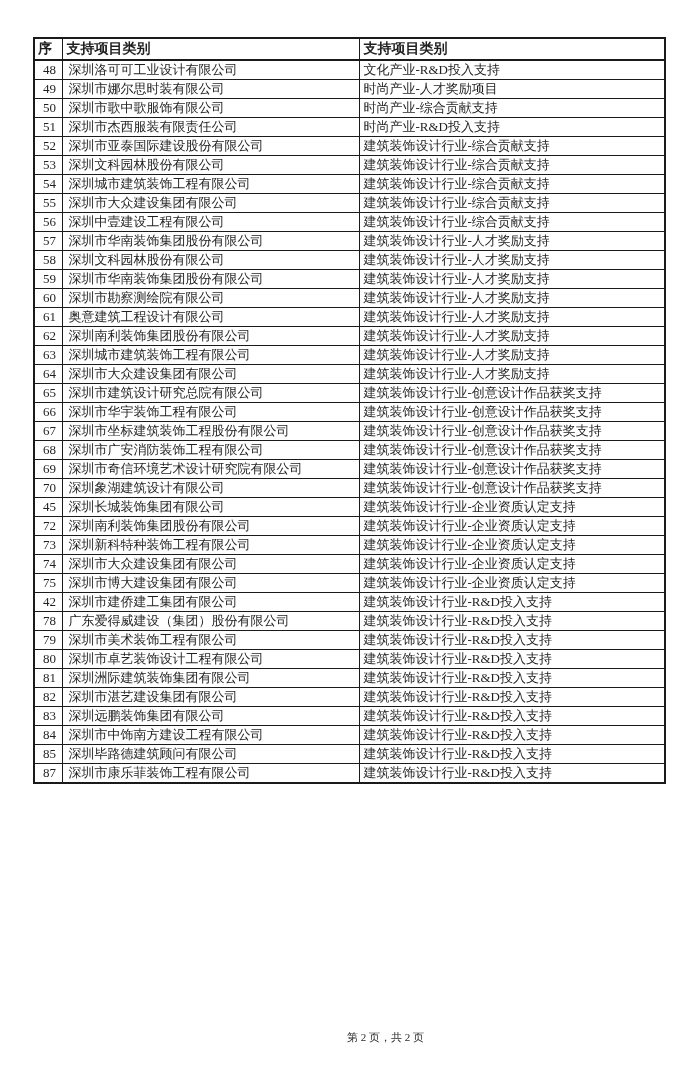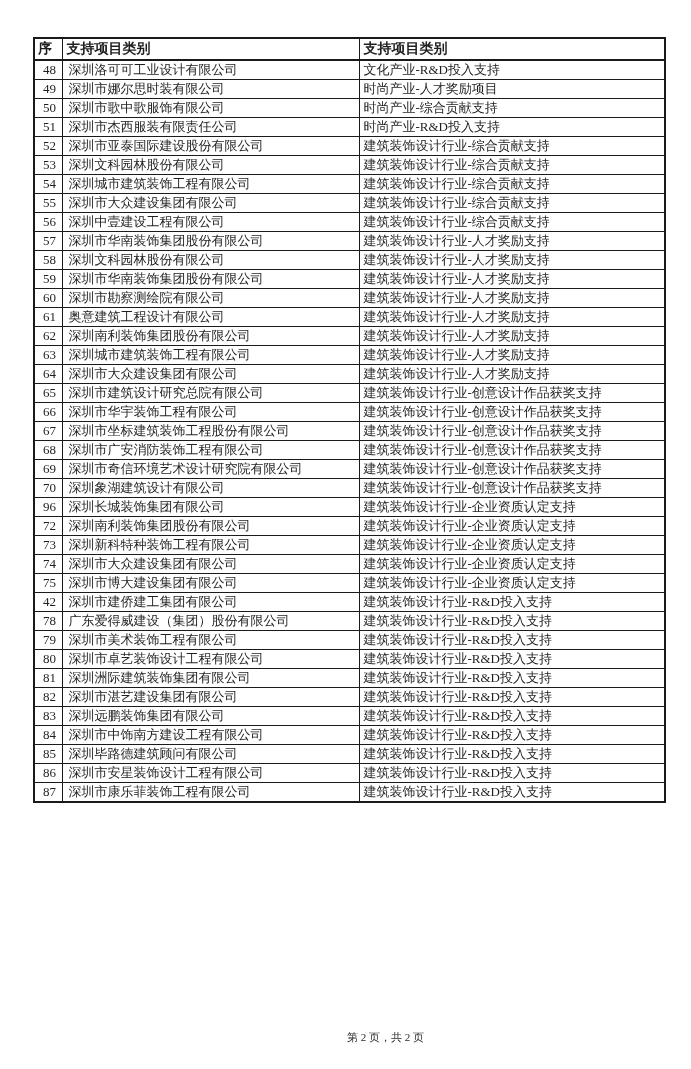--- a/index.html
+++ b/index.html
@@ -213,21 +213,21 @@
     <td class="c-cat-cell">建筑装饰设计行业-创意设计作品获奖支持</td>
   </tr>
 
   <tr>
     <td class="c-no-cell">70</td>
     <td>深圳象湖建筑设计有限公司</td>
     <td class="c-cat-cell">建筑装饰设计行业-创意设计作品获奖支持</td>
   </tr>
 
   <tr>
-    <td class="c-no-cell">96</td>
+    <td class="c-no-cell">45</td>
     <td>深圳长城装饰集团有限公司</td>
     <td class="c-cat-cell">建筑装饰设计行业-企业资质认定支持</td>
   </tr>
 
   <tr>
     <td class="c-no-cell">72</td>
     <td>深圳南利装饰集团股份有限公司</td>
     <td class="c-cat-cell">建筑装饰设计行业-企业资质认定支持</td>
   </tr>
 
@@ -297,25 +297,20 @@
     <td>深圳市中饰南方建设工程有限公司</td>
     <td class="c-cat-cell">建筑装饰设计行业-R&amp;D投入支持</td>
   </tr>
 
   <tr>
     <td class="c-no-cell">85</td>
     <td>深圳毕路德建筑顾问有限公司</td>
     <td class="c-cat-cell">建筑装饰设计行业-R&amp;D投入支持</td>
   </tr>
 
-  <tr>
-    <td class="c-no-cell">86</td>
-    <td>深圳市安星装饰设计工程有限公司</td>
-    <td class="c-cat-cell">建筑装饰设计行业-R&amp;D投入支持</td>
-  </tr>
 
   <tr>
     <td class="c-no-cell">87</td>
     <td>深圳市康乐菲装饰工程有限公司</td>
     <td class="c-cat-cell">建筑装饰设计行业-R&amp;D投入支持</td>
   </tr>
 </tbody>
 </table>
 
 <div class="page-footer">第 2 页，共 2 页</div>

